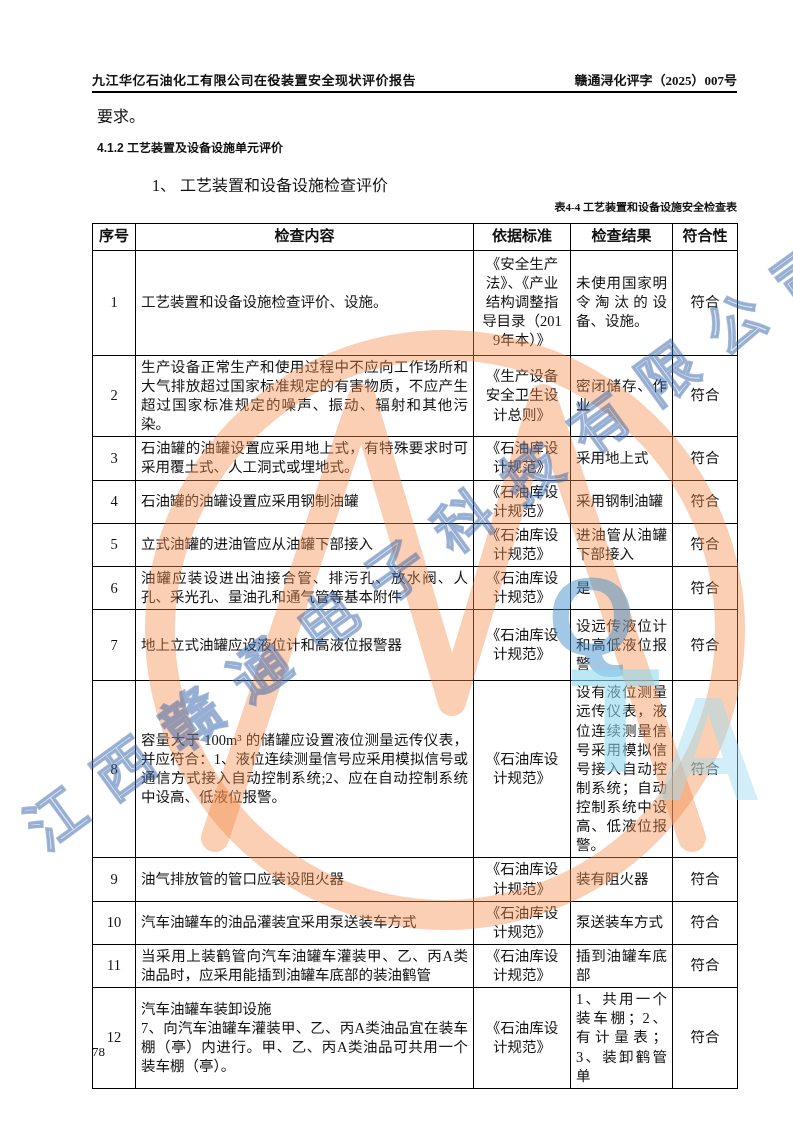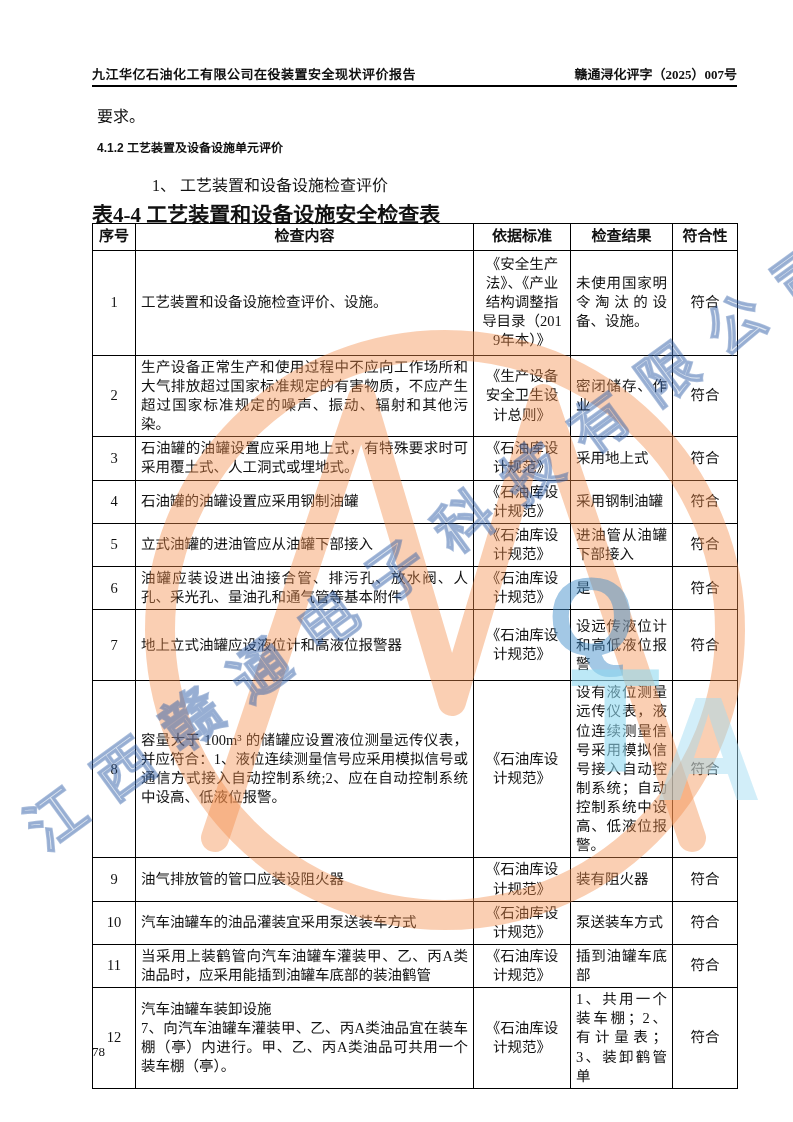--- a/index.html
+++ b/index.html
@@ -11,21 +11,21 @@
     font-family:"Liberation Serif","DejaVu Serif",serif;
     color:#111;
   }
   .page{
     position:relative;
     width:793px;height:1122px;
     z-index:1;
   }
   
   .doc-header{
-    position:absolute;left:92px;top:64px;width:645px;
+    position:absolute;left:92px;top:70px;width:645px;
     display:flex;justify-content:space-between;align-items:flex-end;
     border-bottom:2px solid #000;
     padding-bottom:2px;
     font-size:13px;
   }
   .doc-header .hl{font-weight:bold;letter-spacing:.5px;}
   .doc-header .hr{font-weight:bold;}
   
   .para-req{
     position:absolute;left:97px;top:103px;
@@ -35,21 +35,21 @@
     position:absolute;left:97px;top:138px;
     font-size:12px;font-weight:bold;
     font-family:"Liberation Sans","DejaVu Sans",sans-serif;
   }
   .sub-heading{
     position:absolute;left:152px;top:172px;
     font-size:16px;
   }
   .table-title{
     position:absolute;left:92px;top:198px;width:645px;
-    text-align:left;font-size:21px;font-weight:bold;
+    text-align:right;font-size:11px;font-weight:bold;
   }
   
   table.checklist{
     position:absolute;left:92px;top:223px;width:645px;
     border-collapse:collapse;table-layout:fixed;
     font-size:14.5px;line-height:1.32;
   }
   table.checklist th,table.checklist td{
     border:1px solid #000;
     padding:2px 5px;

